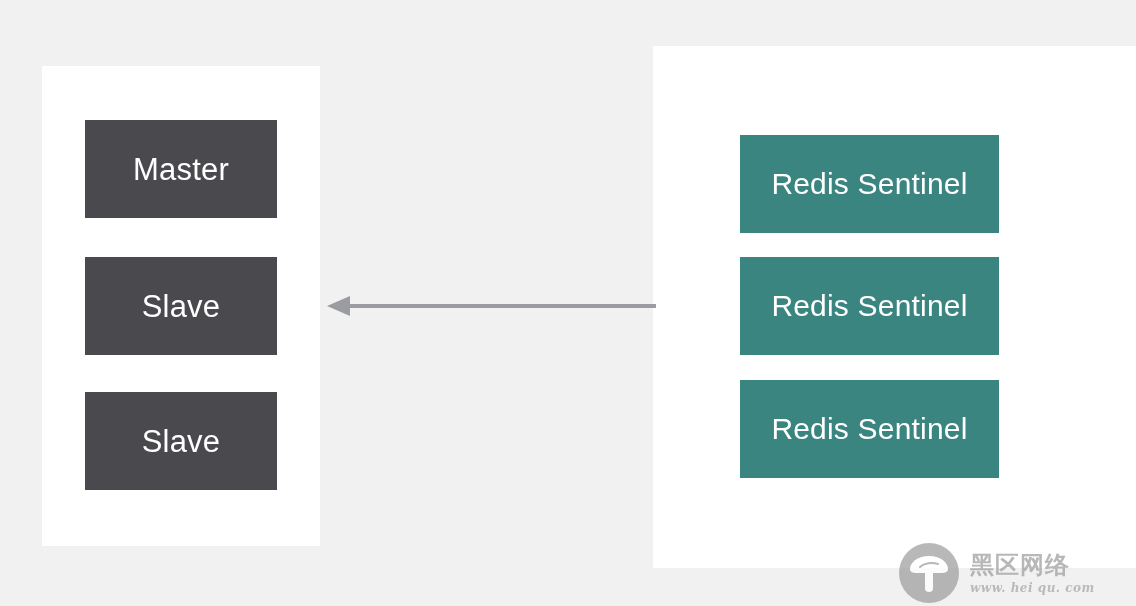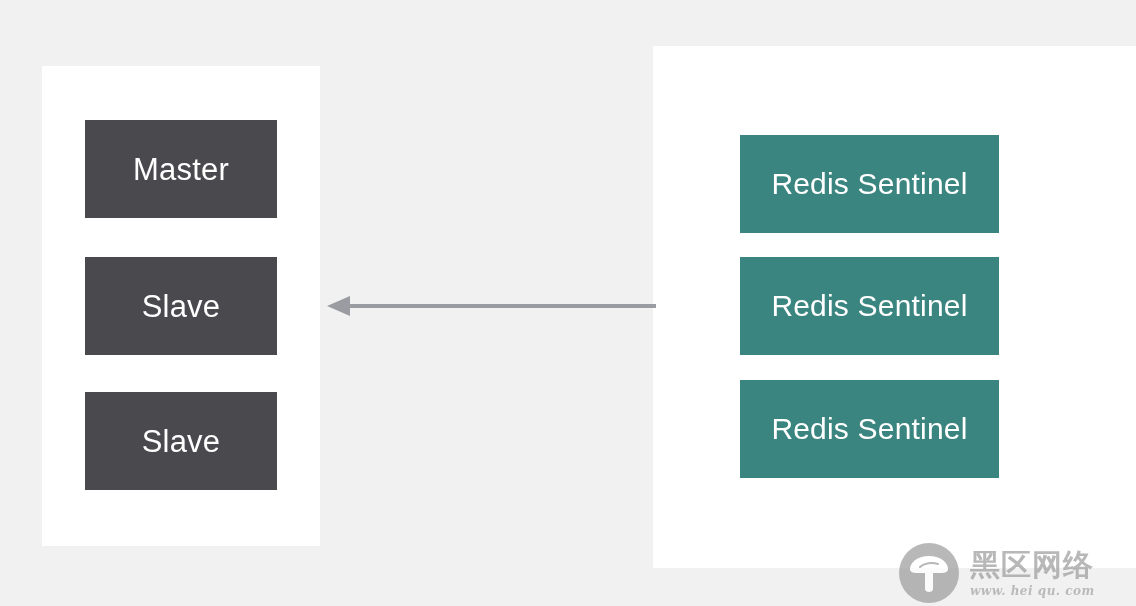--- a/index.html
+++ b/index.html
@@ -100,21 +100,21 @@
     width: 62px;
     height: 62px;
   }
   #watermark-text {
     display: flex;
     flex-direction: column;
     justify-content: center;
     line-height: 1;
   }
   #watermark-title {
-    font-size: 30px;
+    font-size: 24px;
     font-weight: 700;
     color: #9d9d9d;
     letter-spacing: 1px;
     font-family: "DejaVu Sans", sans-serif;
   }
   #watermark-url {
     margin-top: 5px;
     font-size: 12px;
     font-style: italic;
     font-weight: 700;

